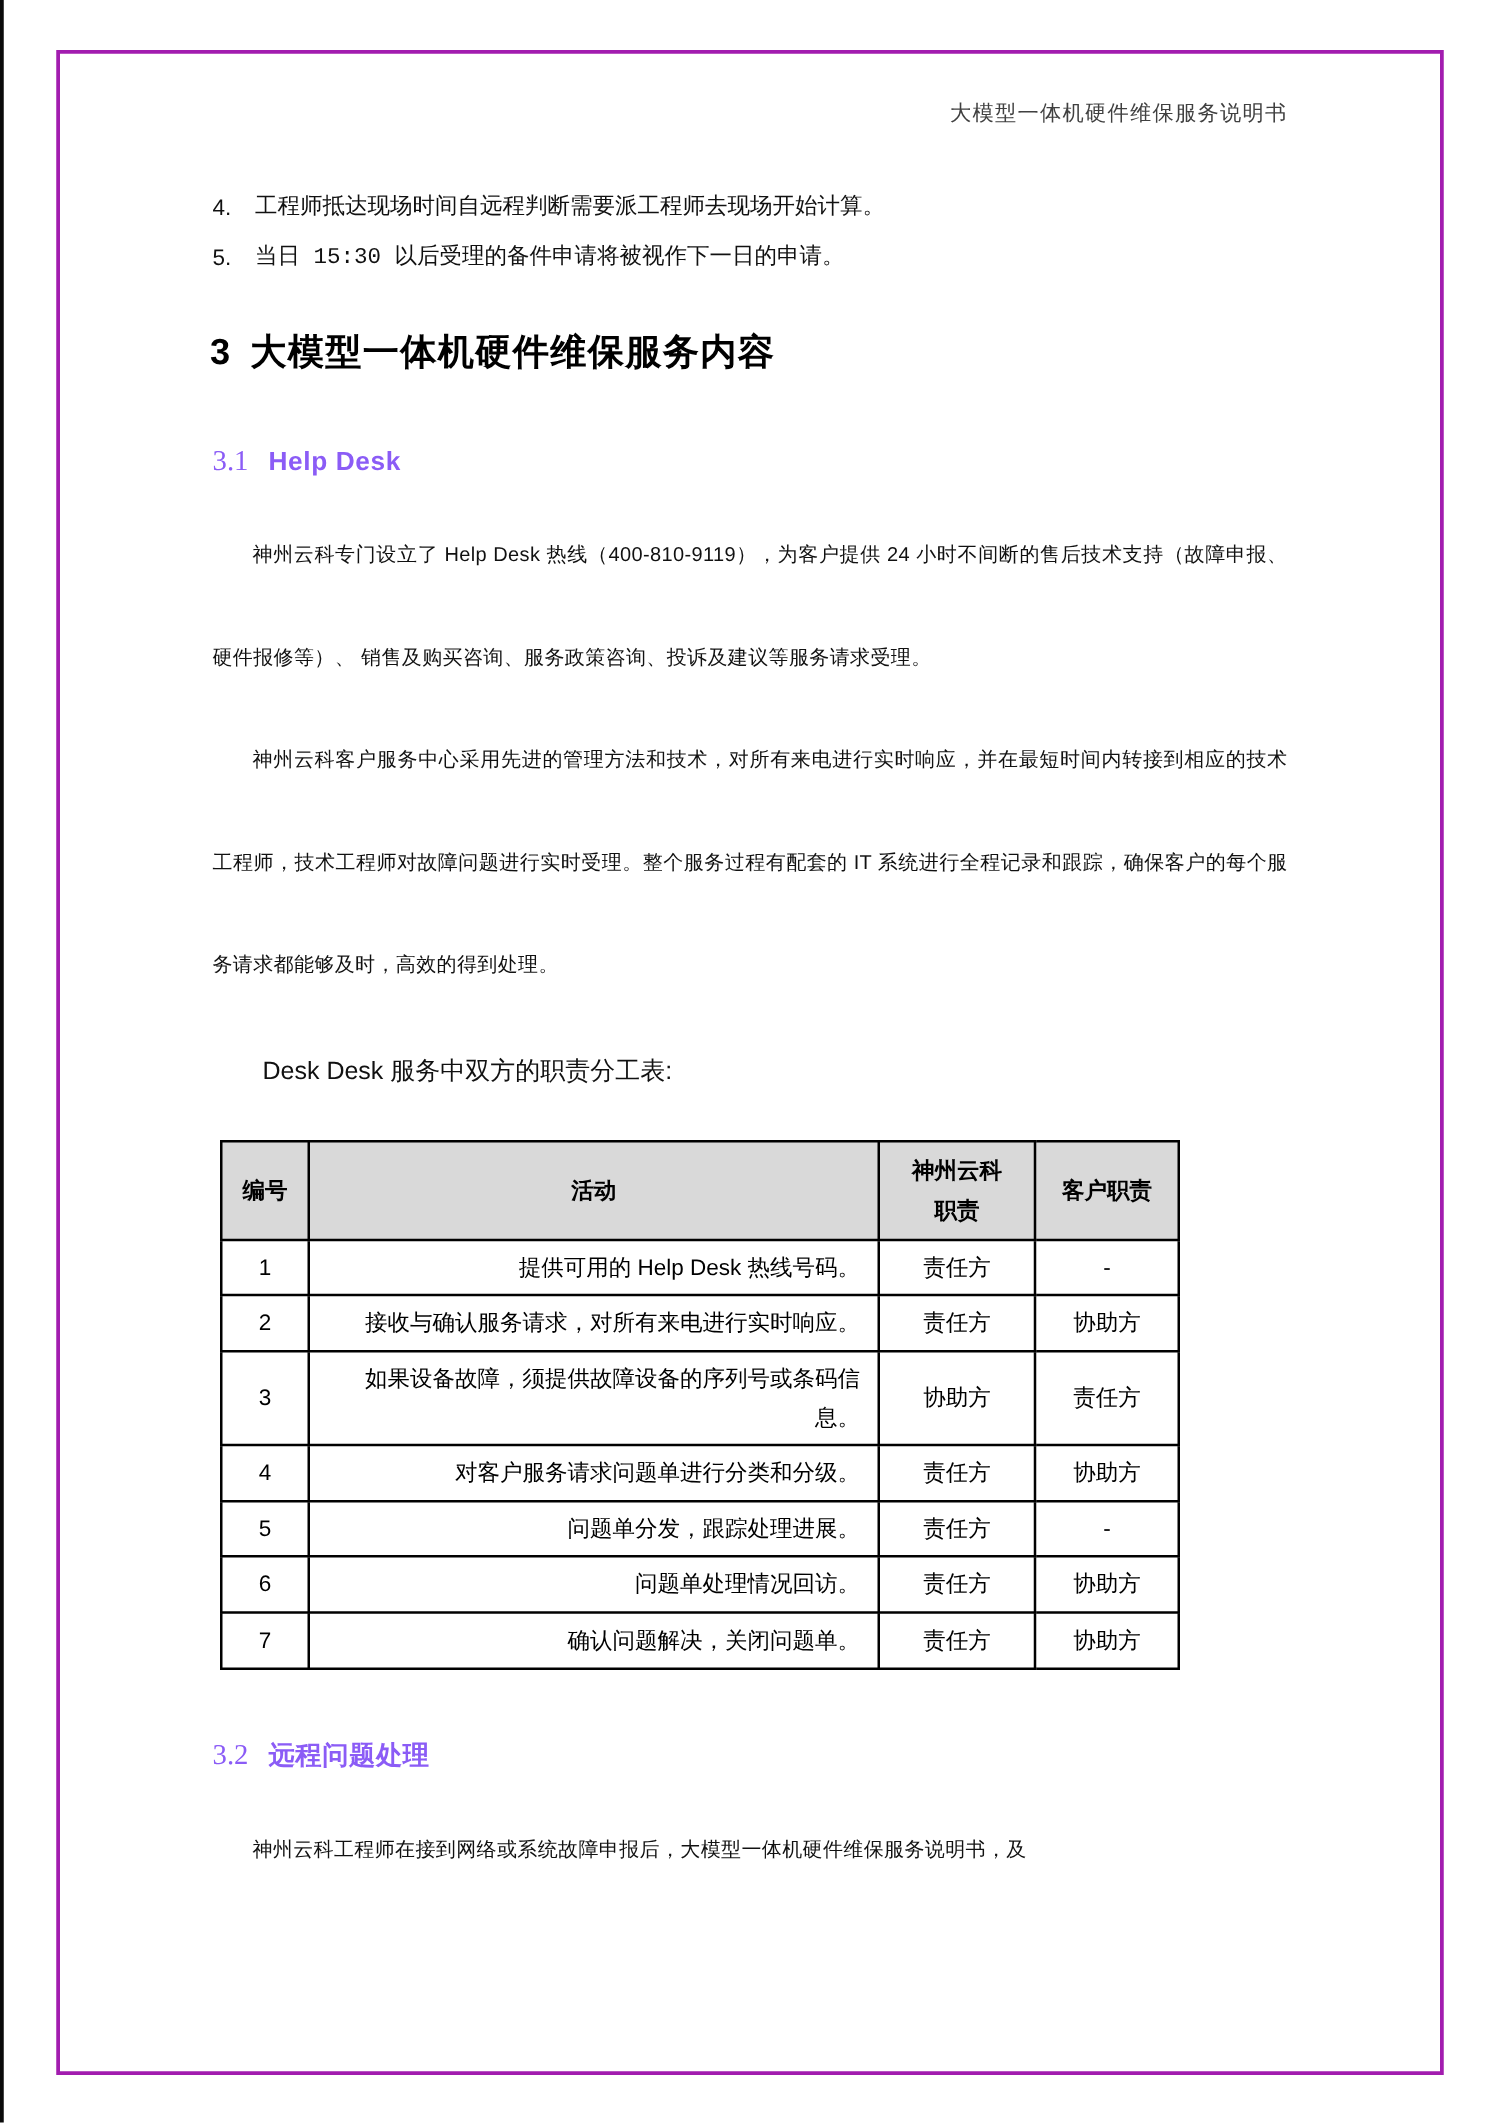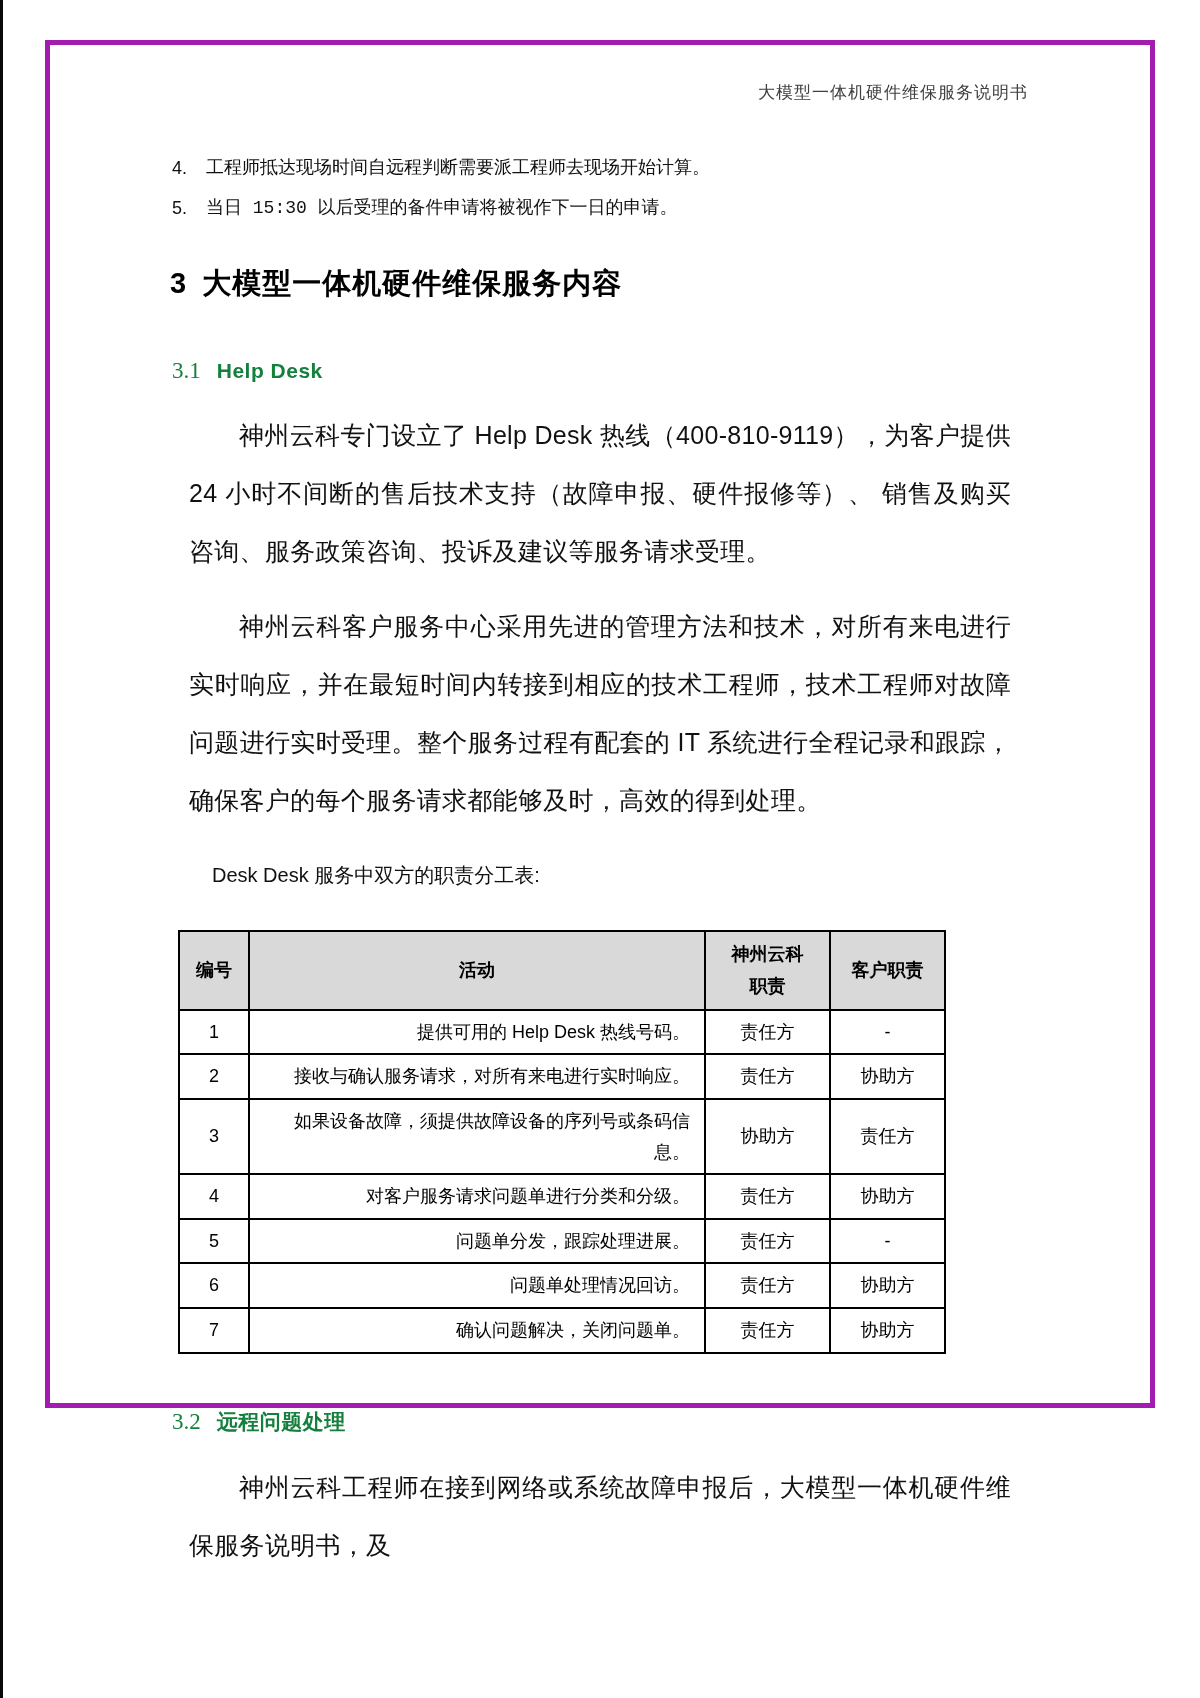--- a/index.html
+++ b/index.html
@@ -3,42 +3,42 @@
 <meta charset="utf-8">
 <style>
   html,body{margin:0;padding:0;}
   body{
     width:1200px;height:1698px;position:relative;background:#ffffff;
     font-family:"Liberation Sans","DejaVu Sans",sans-serif;color:#1a1a1a;
     -webkit-font-smoothing:antialiased;
   }
   .edge-artifact{position:absolute;left:0;top:0;width:3px;height:1698px;background:#0a0a0a;}
   .page{
-    position:absolute;left:45px;top:40px;width:1110px;height:1368px;
-    border:5px solid #a21caf;box-sizing:border-box;padding:0 122px;background:#fff;
+    position:absolute;left:45px;top:40px;width:1110px;height:1620px;
+    border:3px solid #a21caf;box-sizing:border-box;padding:0 122px;background:#fff;
   }
   .doc-header{
     margin-top:36px;text-align:right;
     font-family:"Liberation Serif","DejaVu Serif",serif;
     font-size:17px;color:#404040;letter-spacing:1px;
   }
   .list{margin-top:44px;}
   .list-item{display:flex;font-size:18px;line-height:40px;color:#111;}
   .list-num{width:34px;flex:none;}
   .list-text{flex:1;font-family:Liberation Mono, monospace;}
   h1.sec{
     margin:36px 0 0 -2px;font-size:29px;font-weight:bold;color:#000;
     letter-spacing:1px;display:flex;align-items:baseline;
   }
   h1.sec .num{font-weight:600;margin-right:16px;letter-spacing:0;}
-  .h2{margin-top:54px;display:flex;align-items:baseline;color:#15803d;}
+  .h2{margin-top:54px;display:flex;align-items:baseline;color:#8b5cf6;}
   .h2 .num{font-family:"Liberation Serif","DejaVu Serif",serif;font-size:23px;font-weight:normal;}
   .h2 .title{font-size:21px;font-weight:bold;margin-left:16px;letter-spacing:0.5px;}
   p.body{
-    margin:17px;font-size:25px;line-height:58px;text-align:justify;
+    margin:0;font-size:16px;line-height:82px;text-align:justify;
     text-indent:2em;color:#111;letter-spacing:0.3px;
   }
   p.body.first{margin-top:22px;}
   .table-intro{margin:14px 0 0 0;font-size:20px;line-height:58px;text-indent:2em;color:#111;}
   table.resp{
     border-collapse:collapse;table-layout:fixed;width:766px;
     margin:26px 0 0 6px;font-size:18px;color:#000;
   }
   table.resp th,table.resp td{
     border:2px solid #000;text-align:center;vertical-align:middle;

